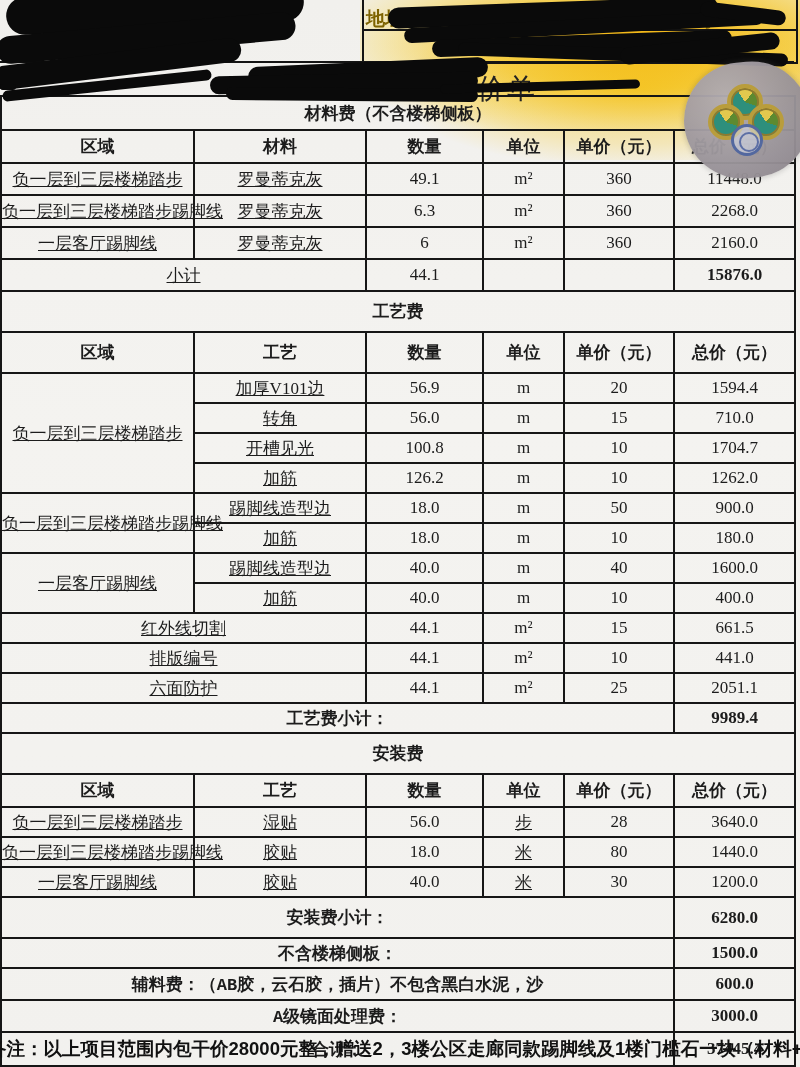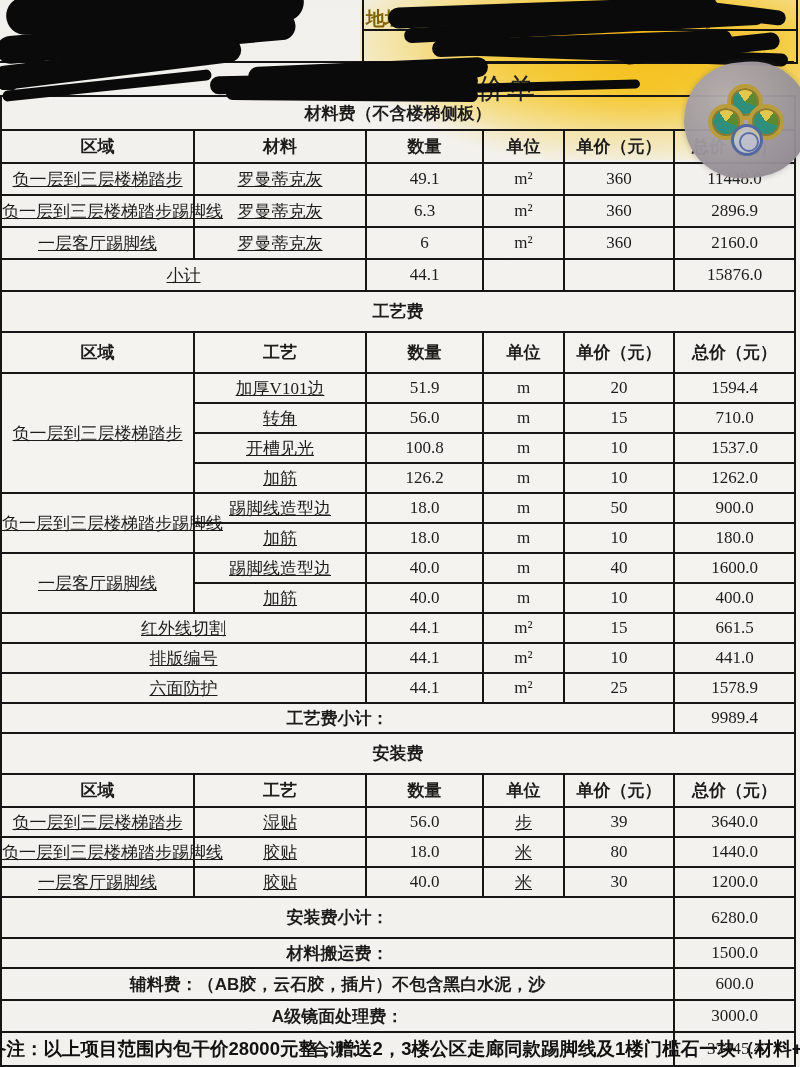--- a/index.html
+++ b/index.html
@@ -34,22 +34,22 @@
 
   
   table.quote{position:absolute;left:0;top:95px;width:794px;z-index:3;
       border-collapse:collapse;table-layout:fixed;background:transparent;}
   table.quote td{border:2px solid #161616;text-align:center;vertical-align:middle;
       padding:0;font-size:17px;white-space:nowrap;overflow:visible;}
   td.sec{font-family:"Liberation Sans",sans-serif;font-weight:bold;font-size:20px;}
   td.head{font-family:Liberation Serif, serif;font-weight:bold;font-size:18px;}
   td.cjk{font-size:17px;text-decoration:underline;}
   td.num{font-family:"Liberation Serif",serif;font-size:17px;}
-  td.bold{font-weight:normal;}
-  td.sublabel{font-family:Liberation Sans, sans-serif;font-weight:bold;font-size:19px;}
+  td.bold{font-weight:bold;}
+  td.sublabel{font-family:Liberation Mono, monospace;font-weight:bold;font-size:19px;}
   tr.h34{height:34px} tr.h33{height:33px} tr.h32{height:32px}
   tr.h31{height:41px} tr.h30{height:30px}
 
   
   .note{position:absolute;left:-12px;top:1036px;z-index:3;white-space:nowrap;
       font-family:"Liberation Sans",sans-serif;font-weight:bold;font-size:18.5px;color:#111;}
 
   
   .stamp{position:absolute;left:684px;top:62px;width:126px;height:116px;z-index:10;
       background:radial-gradient(ellipse at 35% 30%, #b3adb2 0%, #9b959b 55%, #8a8389 100%);
@@ -129,21 +129,21 @@
       <td class="num">m²</td>
       <td class="num">360</td>
       <td class="num">11448.0</td>
     </tr>
     <tr class="h32">
       <td class="cjk">负一层到三层楼梯踏步踢脚线</td>
       <td class="cjk">罗曼蒂克灰</td>
       <td class="num">6.3</td>
       <td class="num">m²</td>
       <td class="num">360</td>
-      <td class="num">2896.9</td>
+      <td class="num">2268.0</td>
     </tr>
     <tr class="h32">
       <td class="cjk">一层客厅踢脚线</td>
       <td class="cjk">罗曼蒂克灰</td>
       <td class="num">6</td>
       <td class="num">m²</td>
       <td class="num">360</td>
       <td class="num">2160.0</td>
     </tr>
     <tr class="h32">
@@ -161,38 +161,38 @@
       <td class="head">区域</td>
       <td class="head">工艺</td>
       <td class="head">数量</td>
       <td class="head">单位</td>
       <td class="head">单价（元）</td>
       <td class="head">总价（元）</td>
     </tr>
     <tr class="h30">
       <td class="cjk" rowspan="4">负一层到三层楼梯踏步</td>
       <td class="cjk">加厚V101边</td>
-      <td class="num">51.9</td>
+      <td class="num">56.9</td>
       <td class="num">m</td>
       <td class="num">20</td>
       <td class="num">1594.4</td>
     </tr>
     <tr class="h30">
       <td class="cjk">转角</td>
       <td class="num">56.0</td>
       <td class="num">m</td>
       <td class="num">15</td>
       <td class="num">710.0</td>
     </tr>
     <tr class="h30">
       <td class="cjk">开槽见光</td>
       <td class="num">100.8</td>
       <td class="num">m</td>
       <td class="num">10</td>
-      <td class="num">1537.0</td>
+      <td class="num">1704.7</td>
     </tr>
     <tr class="h30">
       <td class="cjk">加筋</td>
       <td class="num">126.2</td>
       <td class="num">m</td>
       <td class="num">10</td>
       <td class="num">1262.0</td>
     </tr>
     <tr class="h30">
       <td class="cjk" rowspan="2">负一层到三层楼梯踏步踢脚线</td>
@@ -236,21 +236,21 @@
       <td class="num">44.1</td>
       <td class="num">m²</td>
       <td class="num">10</td>
       <td class="num">441.0</td>
     </tr>
     <tr class="h30">
       <td class="cjk" colspan="2">六面防护</td>
       <td class="num">44.1</td>
       <td class="num">m²</td>
       <td class="num">25</td>
-      <td class="num">1578.9</td>
+      <td class="num">2051.1</td>
     </tr>
     <tr class="h30">
       <td class="sublabel" colspan="5">工艺费小计：</td>
       <td class="num bold">9989.4</td>
     </tr>
 
     <tr class="h31">
           <td class="sec" colspan="6">安装费</td>
         </tr>
     <tr class="h33">
@@ -259,21 +259,21 @@
       <td class="head">数量</td>
       <td class="head">单位</td>
       <td class="head">单价（元）</td>
       <td class="head">总价（元）</td>
     </tr>
     <tr class="h30">
       <td class="cjk">负一层到三层楼梯踏步</td>
       <td class="cjk">湿贴</td>
       <td class="num">56.0</td>
       <td class="cjk">步</td>
-      <td class="num">39</td>
+      <td class="num">28</td>
       <td class="num">3640.0</td>
     </tr>
     <tr class="h30">
       <td class="cjk">负一层到三层楼梯踏步踢脚线</td>
       <td class="cjk">胶贴</td>
       <td class="num">18.0</td>
       <td class="cjk">米</td>
       <td class="num">80</td>
       <td class="num">1440.0</td>
     </tr>
@@ -284,21 +284,21 @@
       <td class="cjk">米</td>
       <td class="num">30</td>
       <td class="num">1200.0</td>
     </tr>
     <tr class="h31">
       <td class="sublabel" colspan="5">安装费小计：</td>
       <td class="num bold">6280.0</td>
     </tr>
 
     <tr class="h30">
-      <td class="sublabel" colspan="5">材料搬运费：</td>
+      <td class="sublabel" colspan="5">不含楼梯侧板：</td>
       <td class="num bold">1500.0</td>
     </tr>
     <tr class="h32">
       <td class="sublabel" colspan="5">辅料费：（AB胶，云石胶，插片）不包含黑白水泥，沙</td>
       <td class="num bold">600.0</td>
     </tr>
     <tr class="h32">
       <td class="sublabel" colspan="5">A级镜面处理费：</td>
       <td class="num bold">3000.0</td>
     </tr>

